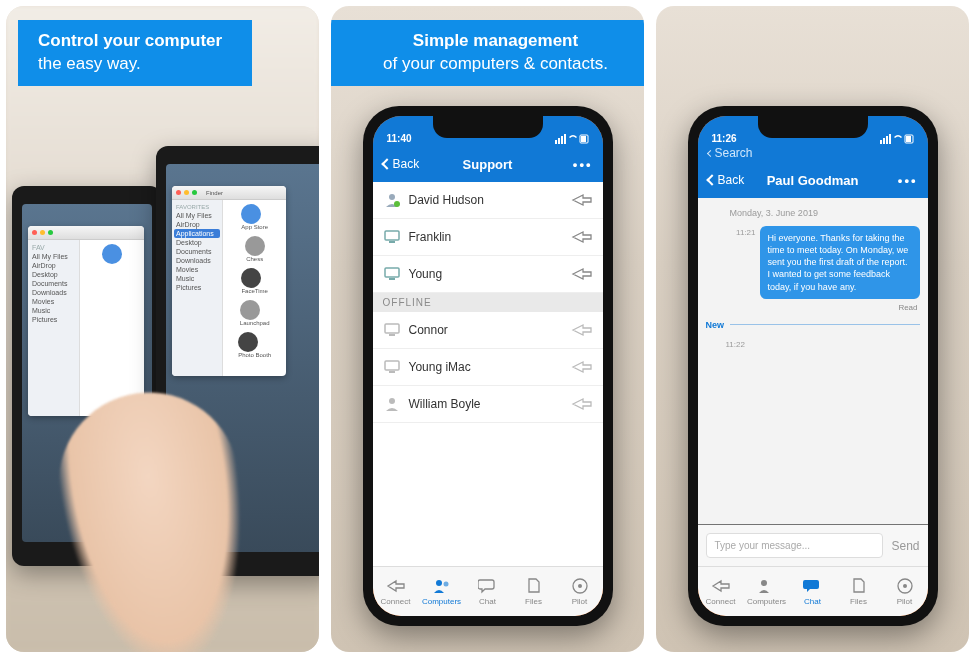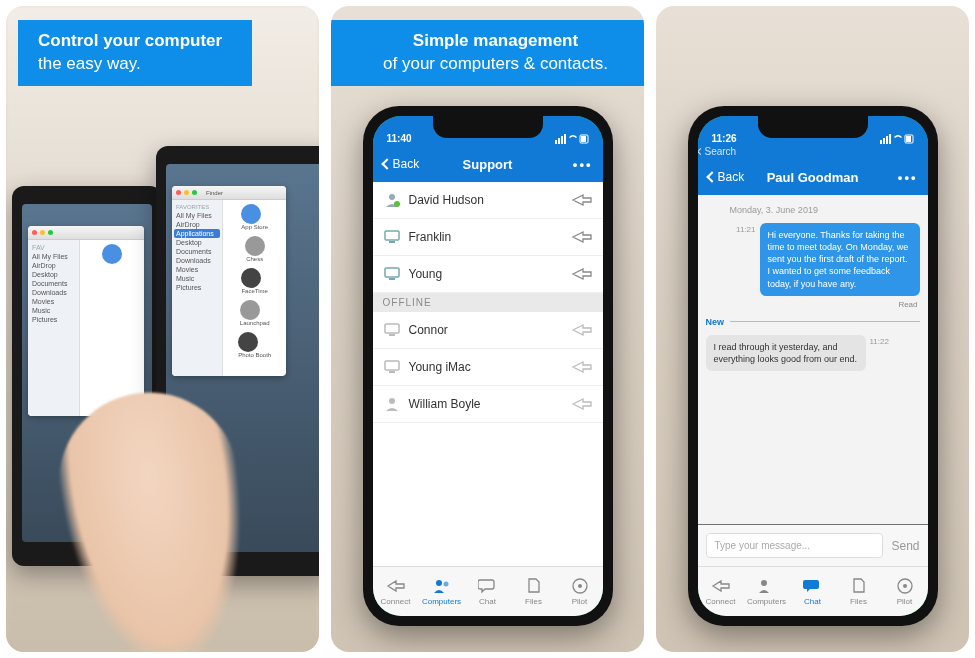--- a/index.html
+++ b/index.html
@@ -91,21 +91,21 @@
     left: 50%; transform: translateX(-50%);
     top: 100px;
     width: 250px; height: 520px;
     background: #111;
     border-radius: 36px;
     padding: 10px;
     box-shadow: 0 10px 30px rgba(0,0,0,0.4);
   }
   .phone-screen {
     width: 100%; height: 100%;
-    background: #22c55e;
+    background: #f97316;
     border-radius: 28px;
     overflow: hidden;
     display: flex; flex-direction: column;
     position: relative;
   }
   .notch {
     position:absolute; top:0; left:50%; transform:translateX(-50%);
     width:110px; height:22px; background:#111;
     border-radius: 0 0 14px 14px; z-index:20;
   }
@@ -155,21 +155,21 @@
     font-size: 8px; color:#888; gap:2px;
   }
   .tab.active { color:#1179d6; }
   .tab .ticon { width:20px; height:18px; }
 
   
   .chat-body { flex:1; background:#f3f3f3; padding:8px; font-size:10px; color:#444; overflow:hidden;}
   .date-hdr { color:#9a9a9a; font-size:9px; margin:2px 0 8px;padding-left:24px; }
   .msg-row { display:flex; margin-bottom:8px; align-items:flex-start; gap:4px;}
   .msg-row.out { justify-content:flex-end; }
-  .msg-time { font-size:8px; color:#9a9a9a; padding-top:2px;}
+  .msg-time { font-size:8px; color:#9a9a9a; padding-top:2px;margin-left:20px;}
   .bubble {
     max-width: 160px;
     padding:6px 8px;
     border-radius:6px;
     font-size:9px; line-height:1.35;
   }
   .bubble.out { background:#2f95e8; color:#fff; }
   .bubble.in  { background:#e4e4e4; color:#333; }
   .read { text-align:right; font-size:8px; color:#888; margin:-4px 2px 8px 0;}
   .new-div { display:flex; align-items:center; gap:6px; margin:4px 0 8px; color:#1179d6; font-size:9px; font-weight:600;}
@@ -471,21 +471,21 @@
                 <rect x="3" y="4" width="2" height="6"></rect>
                 <rect x="6" y="2" width="2" height="8"></rect>
                 <rect x="9" y="0" width="2" height="10"></rect>
                 <path d="M14 3 q4 -4 8 0 l-1 1 q-3 -3 -6 0z"></path>
                 <rect x="25" y="1" width="8" height="8" rx="1" stroke="#fff" fill="none"></rect>
                 <rect x="26" y="2" width="5" height="6"></rect>
               </g>
             </svg>
         </span>
       </div>
-      <div style="background:#1179d6;color:#cfe6fb;font-size:10px;padding:0 0 2px;display:flex;align-items:center;gap:2px;">
+      <div style="background:#1179d6;color:#cfe6fb;font-size:12px;padding:0 10px 2px;display:flex;align-items:center;gap:2px;">
         <span style="display:inline-block;width:5px;height:5px;border-left:1.5px solid #cfe6fb;border-bottom:1.5px solid #cfe6fb;transform:rotate(45deg);"></span>
         <span>Search</span>
       </div>
 
       <div class="nav-bar">
         <span class="nav-back">
           <span class="chev"></span>
           <span>Back</span>
         </span>
         <span class="nav-title">Paul Goodman</span>
@@ -500,21 +500,20 @@
           <div class="bubble out">Hi everyone. Thanks for taking the time to meet today. On Monday, we sent you the first draft of the report. I wanted to get some feedback today, if you have any.</div>
         </div>
         <div class="read">Read</div>
 
         <div class="new-div">
           <span>New</span>
           <span class="line"></span>
         </div>
 
         <div class="msg-row">
-          <div class="bubble in">I read through it yesterday, and everything looks good from our end.</div>
           <span class="msg-time">11:22</span>
         </div>
       </div>
 
       <div class="chat-input">
         <div class="field">
           <span>Type your message...</span>
         </div>
         <span class="send">Send</span>
       </div>

